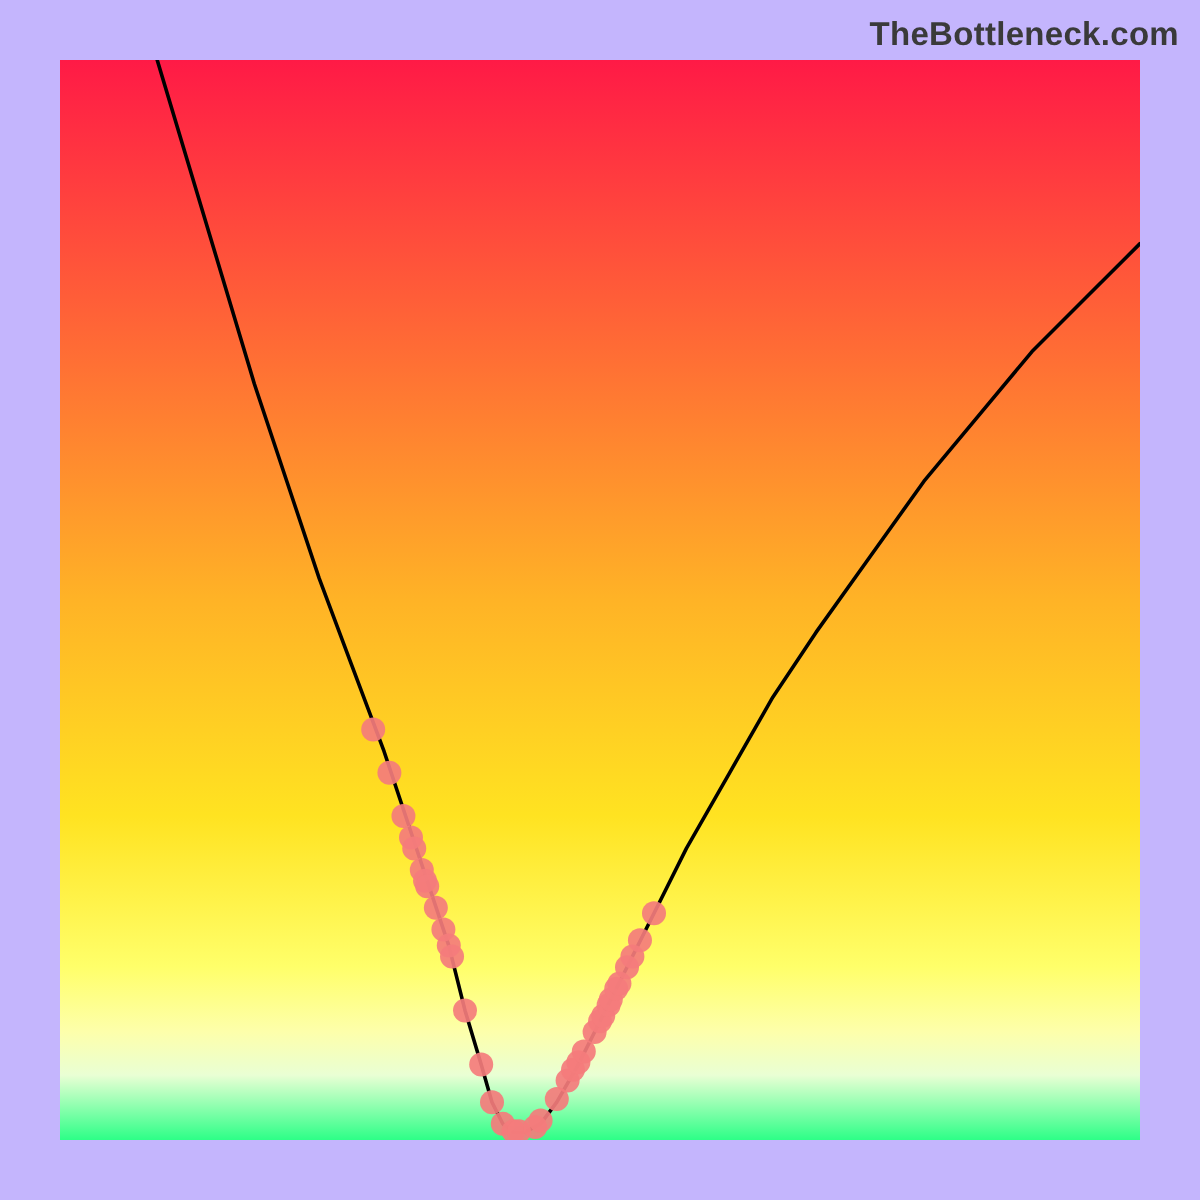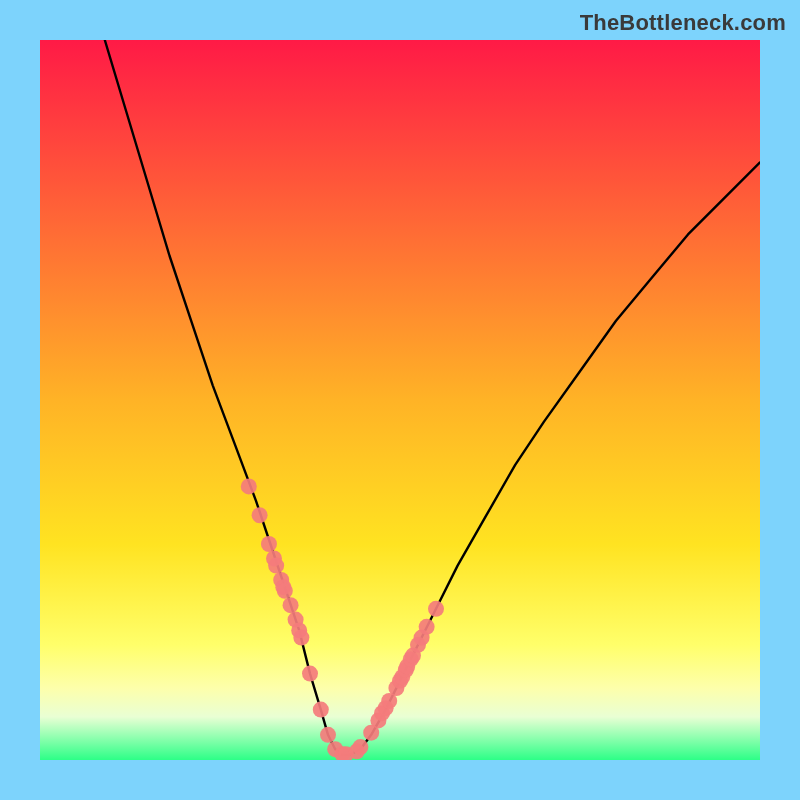--- a/index.html
+++ b/index.html
@@ -8,21 +8,21 @@
     width: 800px;
     height: 800px;
     overflow: hidden;
     background: #000;
     font-family: Arial, Helvetica, sans-serif;
   }
   .frame {
     position: relative;
     width: 800px;
     height: 800px;
-    background: #7dd3fc;
+    background: #c4b5fd;
   }
   .plot-area {
     position: absolute;
     left: 40px;
     top: 40px;
     width: 720px;
     height: 720px;
   }
   .watermark {
     position: absolute;

